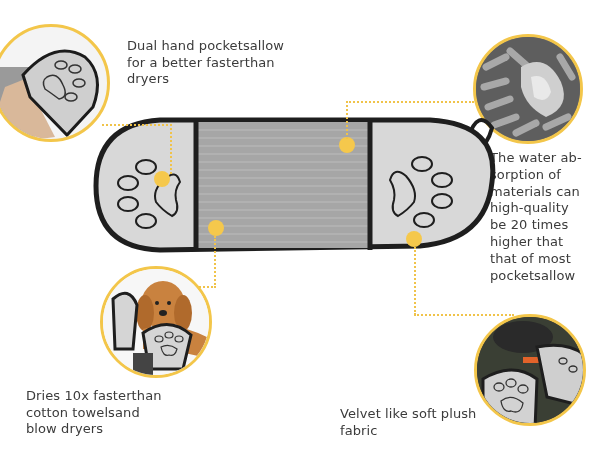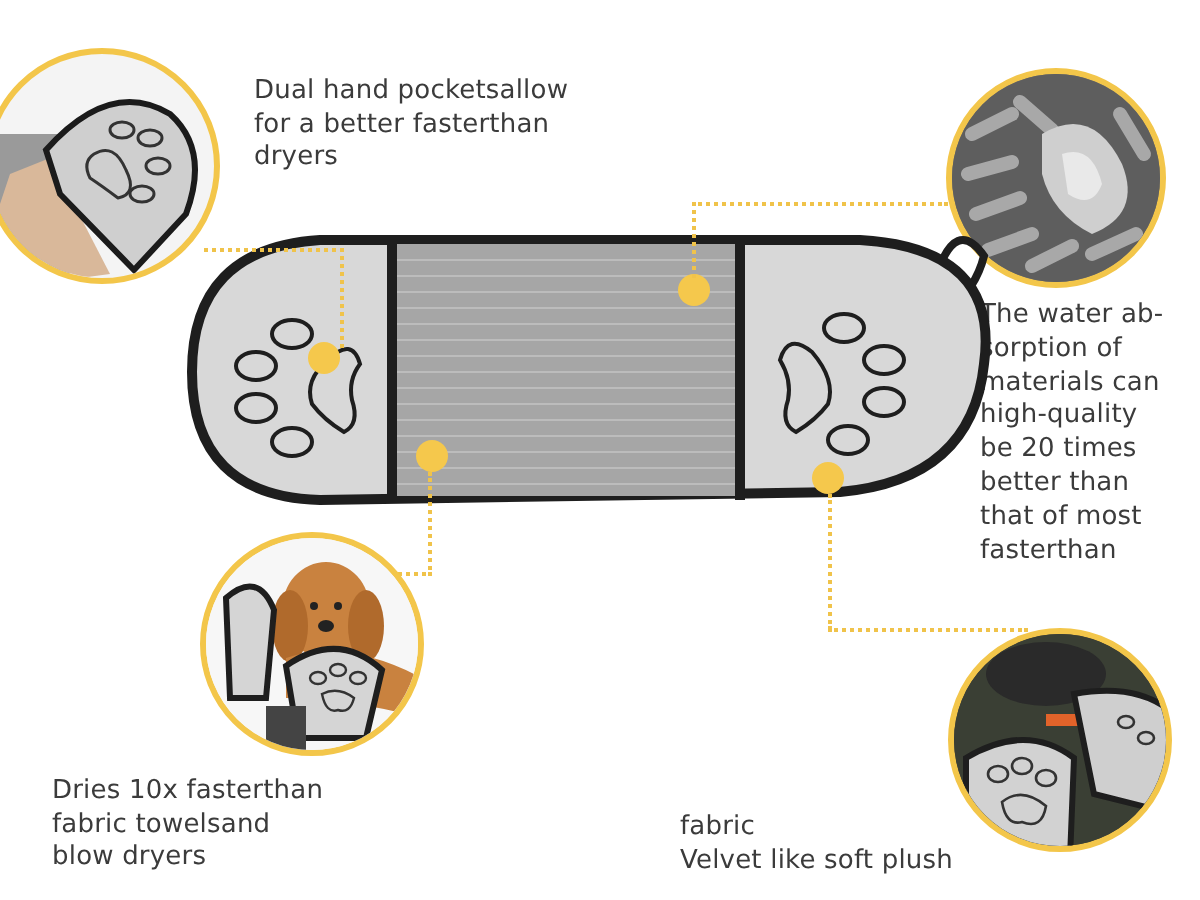--- a/index.html
+++ b/index.html
@@ -54,23 +54,23 @@
       <path d="M45 30 Q70 15 85 45 Q95 70 70 80 Q50 70 45 50 Z" fill="#cfcfcf"></path>
       <path d="M55 40 Q70 35 75 55 Q70 68 58 60 Z" fill="#e9e9e9"></path>
     </svg>
   </div>
   <div class="caption" style="left:490px; top:150px; line-height:16.8px;">
     <div>The water ab-</div>
     <div>sorption of</div>
     <div>materials can</div>
     <div>high-quality</div>
     <div>be 20 times</div>
-    <div>better than</div>
+    <div>higher that</div>
     <div>that of most</div>
-    <div>fasterthan</div>
+    <div>pocketsallow</div>
   </div>
 
   <div style="position:absolute; left:90px; top:110px; width:420px; height:150px;">
     <svg width="420" height="150" viewBox="0 0 420 150">
 
       <path d="M378 28 Q388 -2 402 18 Q398 34 384 46" fill="none" stroke="#1e1e1e" stroke-width="4"></path>
 
       <path d="M70 10 L340 10 Q410 14 402 72 Q396 130 330 136 L70 140 Q6 138 6 76 Q6 14 70 10 Z" fill="#d8d8d8" stroke="#1e1e1e" stroke-width="5"></path>
 
       <rect x="106" y="12" width="174" height="126" fill="#a6a6a6"></rect>
@@ -145,21 +145,21 @@
         <ellipse cx="56" cy="70" rx="4" ry="3"></ellipse>
           <ellipse cx="66" cy="66" rx="4" ry="3"></ellipse>
         <ellipse cx="76" cy="70" rx="4" ry="3"></ellipse>
           <path d="M58 78 Q66 74 74 80 Q72 88 66 86 Q60 88 58 78 Z"></path>
       </g>
       <rect x="30" y="84" width="20" height="28" fill="#444"></rect>
     </svg>
   </div>
   <div class="caption" style="left:26px; top:388px;">
     <div>Dries 10x fasterthan</div>
-    <div>fabric towelsand</div>
+    <div>cotton towelsand</div>
     <div>blow dryers</div>
   </div>
 
   <div class="circle" style="left:474px; top:314px; width:112px; height:112px; background:#3d3d3d;">
     <svg width="112" height="112" viewBox="0 0 112 112">
       <rect width="112" height="112" fill="#3a3f34"></rect>
       <ellipse cx="46" cy="20" rx="30" ry="16" fill="#2a2a2a"></ellipse>
       <rect x="46" y="40" width="18" height="6" fill="#e2632a"></rect>
       <path d="M60 30 Q92 24 110 40 L110 90 L70 80 Z" fill="#cfcfcf" stroke="#1e1e1e" stroke-width="3"></path>
       <path d="M6 62 Q36 44 60 62 L58 112 L6 112 Z" fill="#d2d2d2" stroke="#1e1e1e" stroke-width="3"></path>
@@ -167,17 +167,17 @@
         <ellipse cx="22" cy="70" rx="5" ry="4"></ellipse>
           <ellipse cx="34" cy="66" rx="5" ry="4"></ellipse>
         <ellipse cx="46" cy="72" rx="5" ry="4"></ellipse>
           <path d="M24 84 Q34 76 46 86 Q44 98 34 94 Q26 96 24 84 Z"></path>
         <ellipse cx="86" cy="44" rx="4" ry="3"></ellipse>
           <ellipse cx="96" cy="52" rx="4" ry="3"></ellipse>
       </g>
     </svg>
   </div>
   <div class="caption" style="left:340px; top:406px;">
+    <div>Velvet like soft plush</div>
     <div>fabric</div>
-    <div>Velvet like soft plush</div>
   </div>
 
 </div>
 
 </body></html>

